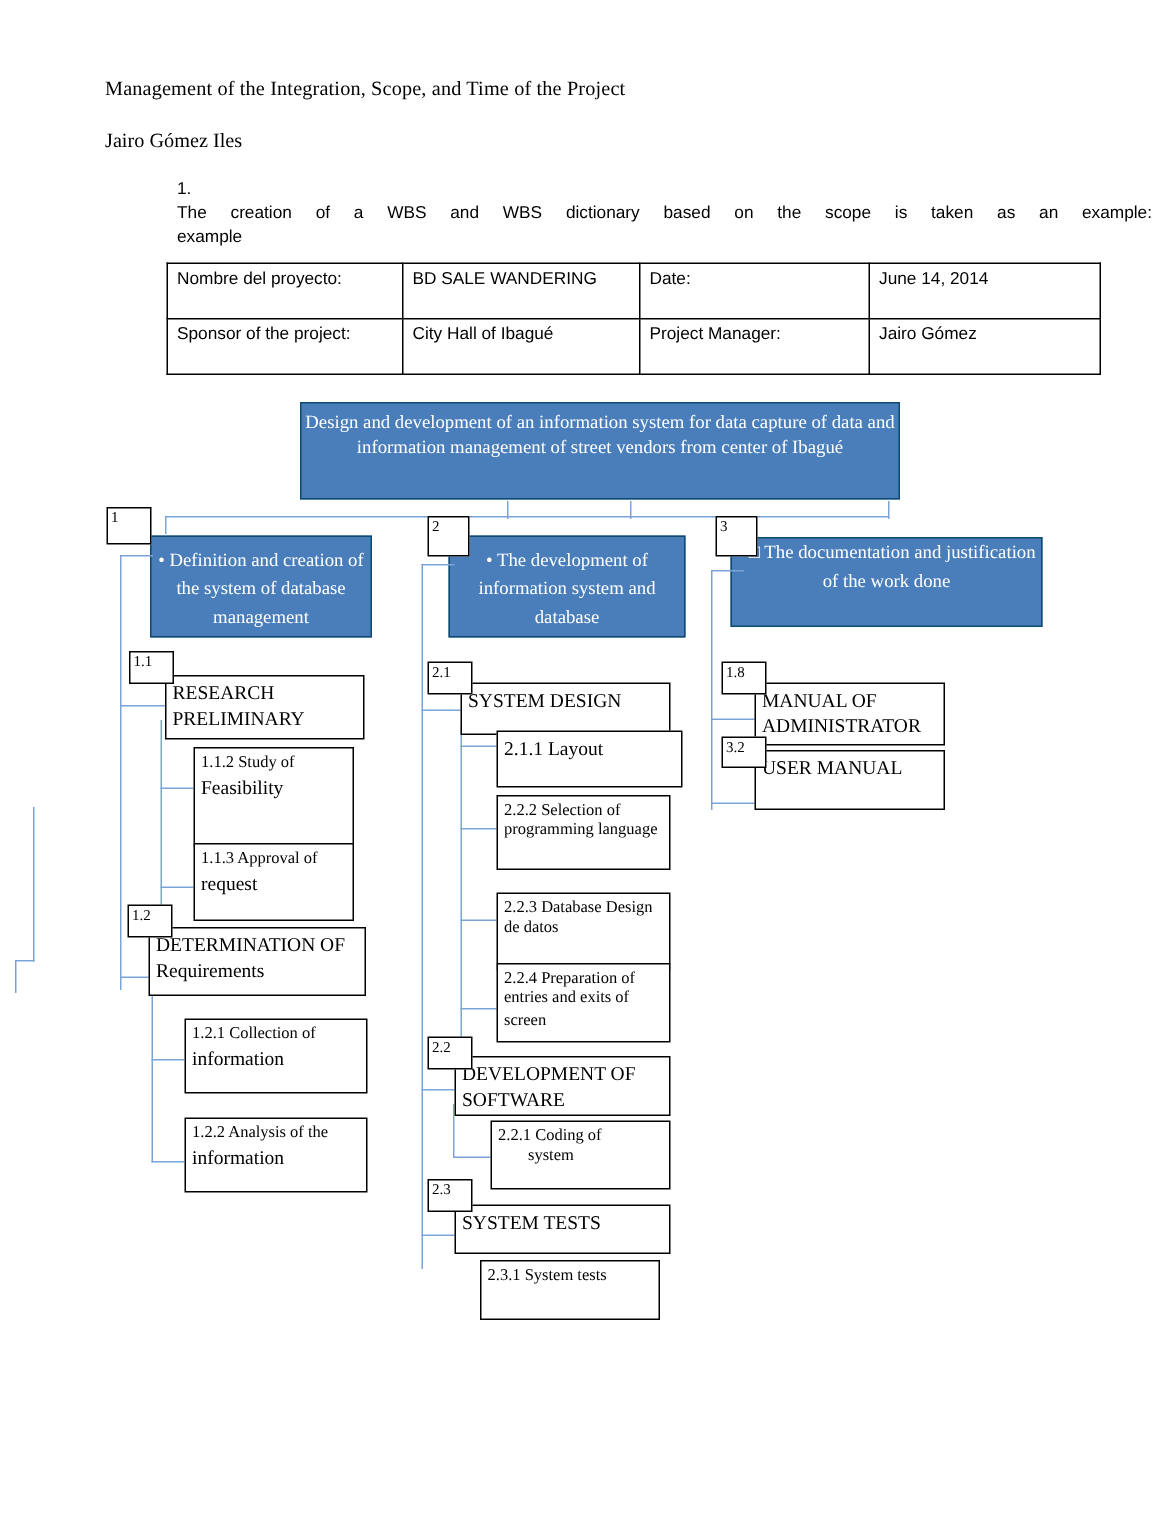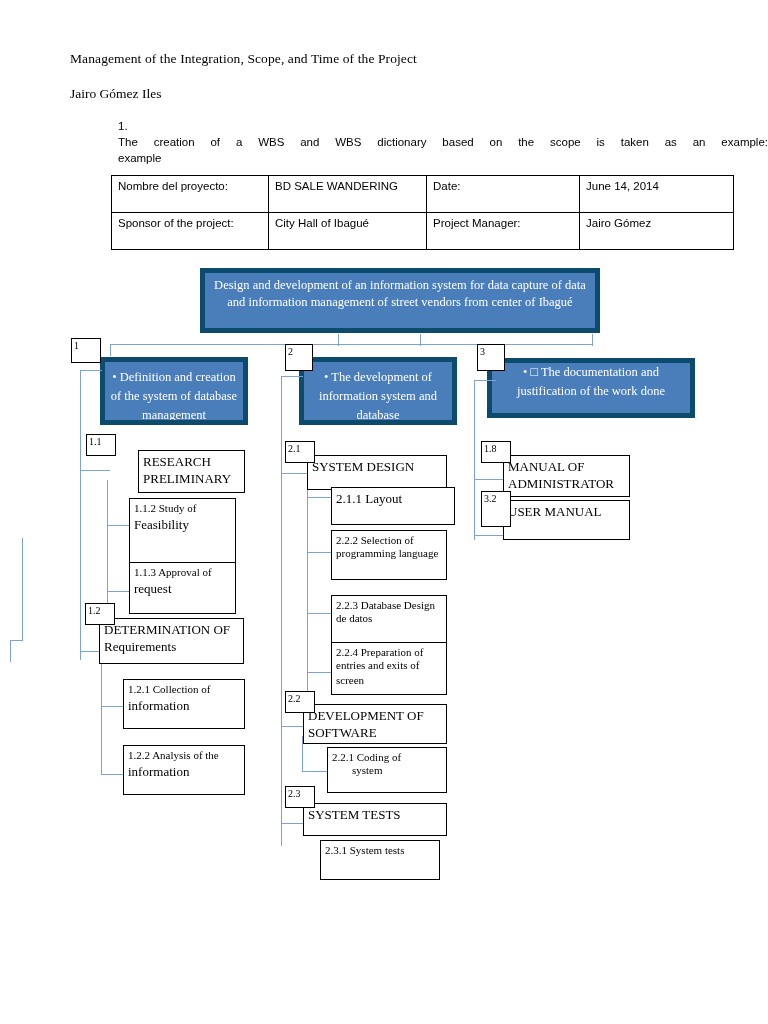--- a/index.html
+++ b/index.html
@@ -56,21 +56,21 @@
 
   
   .wbs{position:absolute;left:0;top:0;width:768px;height:1024px;}
   .conn{position:absolute;background:#7ba3d8;}
   .conn-v{width:1px;}
   .conn-h{height:1px;}
 
   .bluebox{
     position:absolute;
     background:#4a7ebb;
-    border:5px solid #0c4a6e;
+    border:1px solid #0c4a6e;
     color:#ffffff;
     font-family:"Liberation Serif", serif;
     font-size:12.5px;
     line-height:16.5px;
     text-align:center;
     overflow:hidden;
     box-sizing:border-box;
     padding:4px 2px 0 2px;
   }
   .bluebox.lvl1{
@@ -176,21 +176,21 @@
     <div class="conn conn-h" style="left:107px;top:591px;width:22px;"></div>
 
     <div class="conn conn-v" style="left:101px;top:660px;height:115px;"></div>
     <div class="conn conn-h" style="left:101px;top:706px;width:22px;"></div>
     <div class="conn conn-h" style="left:101px;top:774px;width:22px;"></div>
 
     <div class="conn conn-v" style="left:22px;top:538px;height:103px;"></div>
     <div class="conn conn-h" style="left:10px;top:640px;width:13px;"></div>
     <div class="conn conn-v" style="left:10px;top:640px;height:22px;"></div>
 
-    <div class="wbbox" style="left:110px;top:450px;width:107px;height:43px;margin-left:28px;">
+    <div class="wbbox" style="left:110px;top:450px;width:133px;height:43px;">
       <div class="txt big two" style="width:125px;">RESEARCH PRELIMINARY</div>
     </div>
     <div class="tag" style="left:86px;top:434px;width:30px;height:22px;">1.1</div>
 
     <div class="wbbox" style="left:129px;top:498px;width:107px;height:67px;">
       <div class="txt">1.1.2 Study of</div>
       <div class="txt big" style="top:17px;">Feasibility</div>
     </div>
 
     <div class="wbbox" style="left:129px;top:562px;width:107px;height:52px;">
@@ -277,16 +277,16 @@
     <div class="conn conn-h" style="left:474px;top:535px;width:30px;"></div>
 
     <div class="wbbox" style="left:503px;top:455px;width:127px;height:42px;">
       <div class="txt big two" style="width:120px;">MANUAL OF ADMINISTRATOR</div>
     </div>
     <div class="tag" style="left:481px;top:441px;width:30px;height:22px;">1.8</div>
 
     <div class="wbbox" style="left:503px;top:500px;width:127px;height:40px;">
       <div class="txt big">USER MANUAL</div>
     </div>
-    <div class="tag" style="left:481px;top:491px;width:30px;height:36px;">3.2</div>
+    <div class="tag" style="left:481px;top:491px;width:30px;height:21px;">3.2</div>
 
   </div>
 </div>
 
 </body></html>

